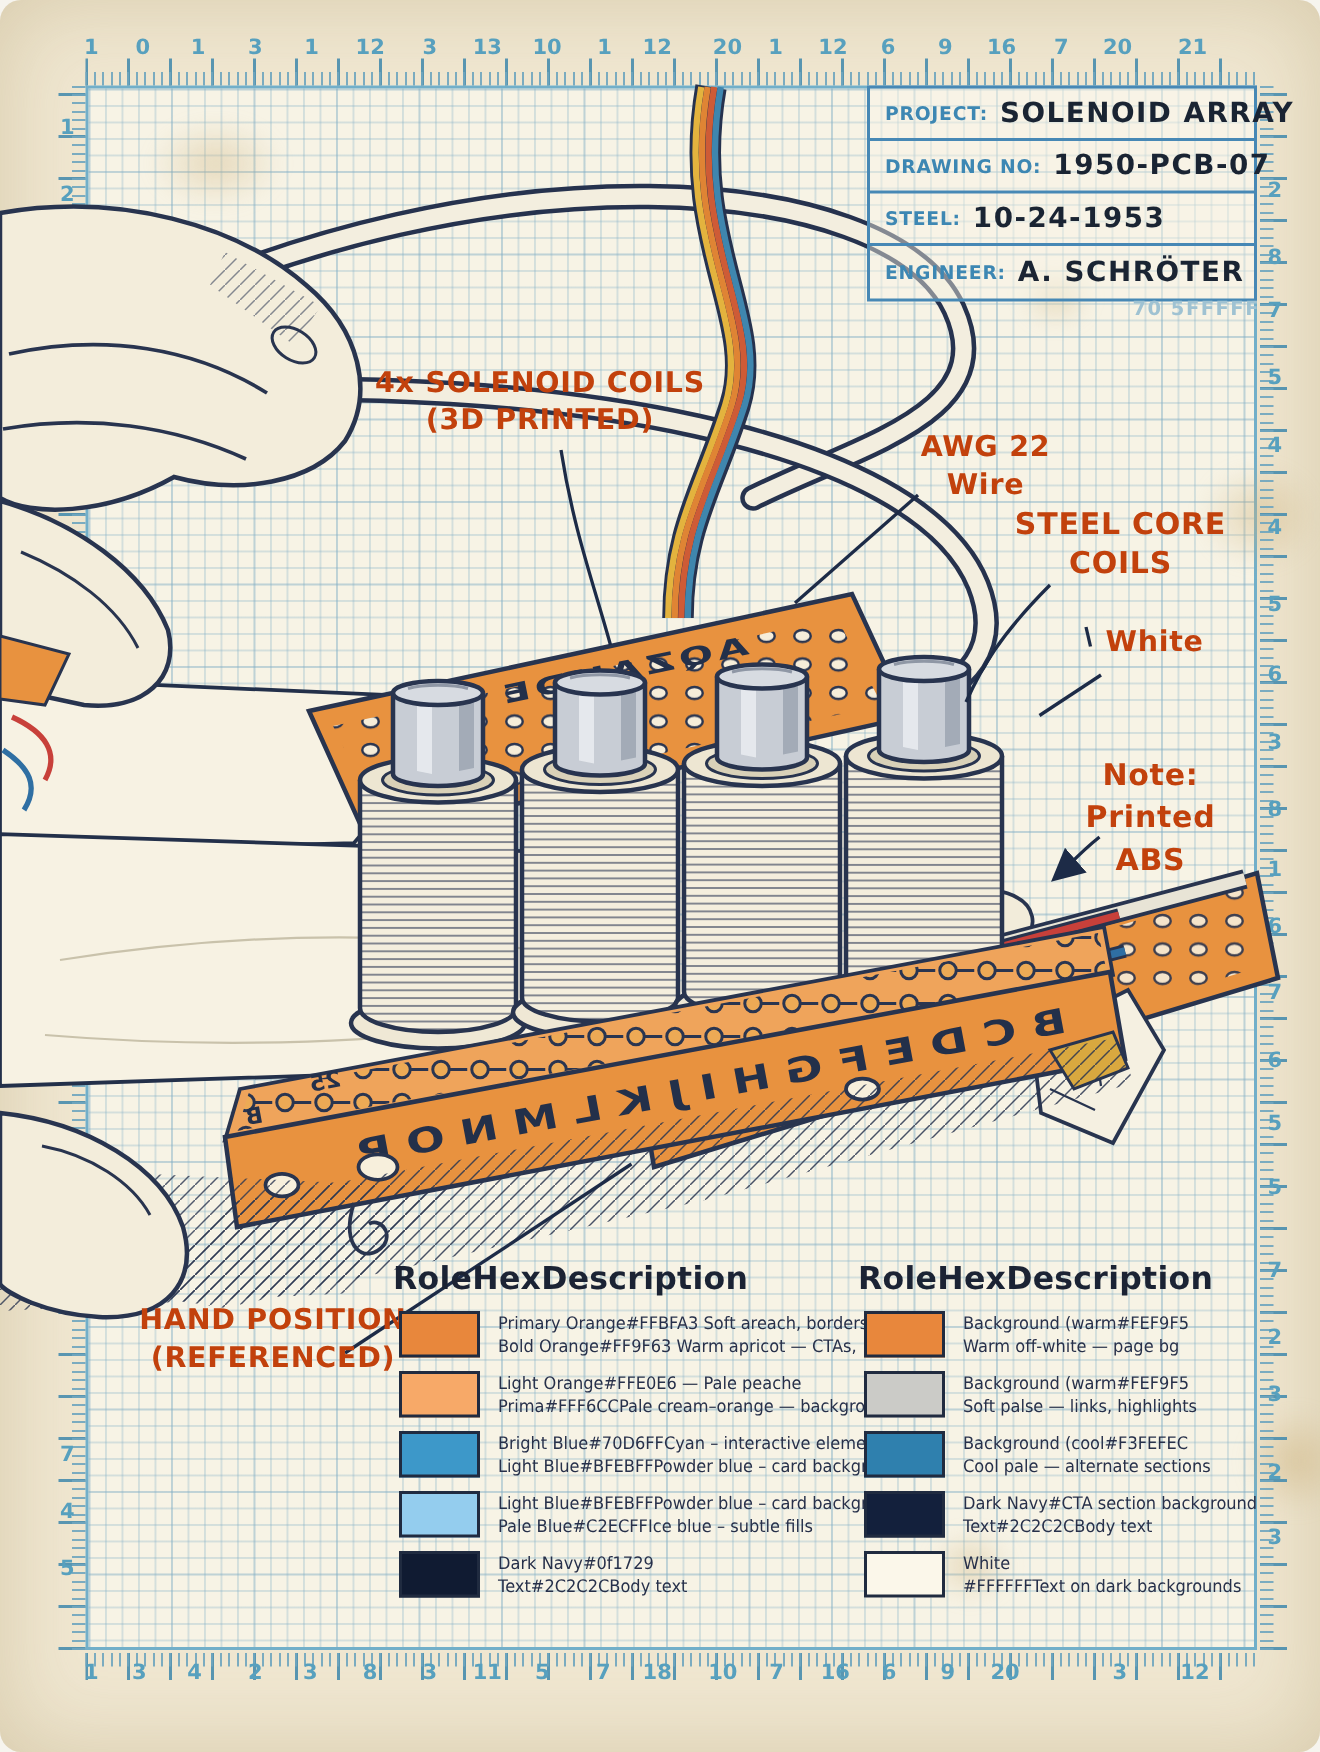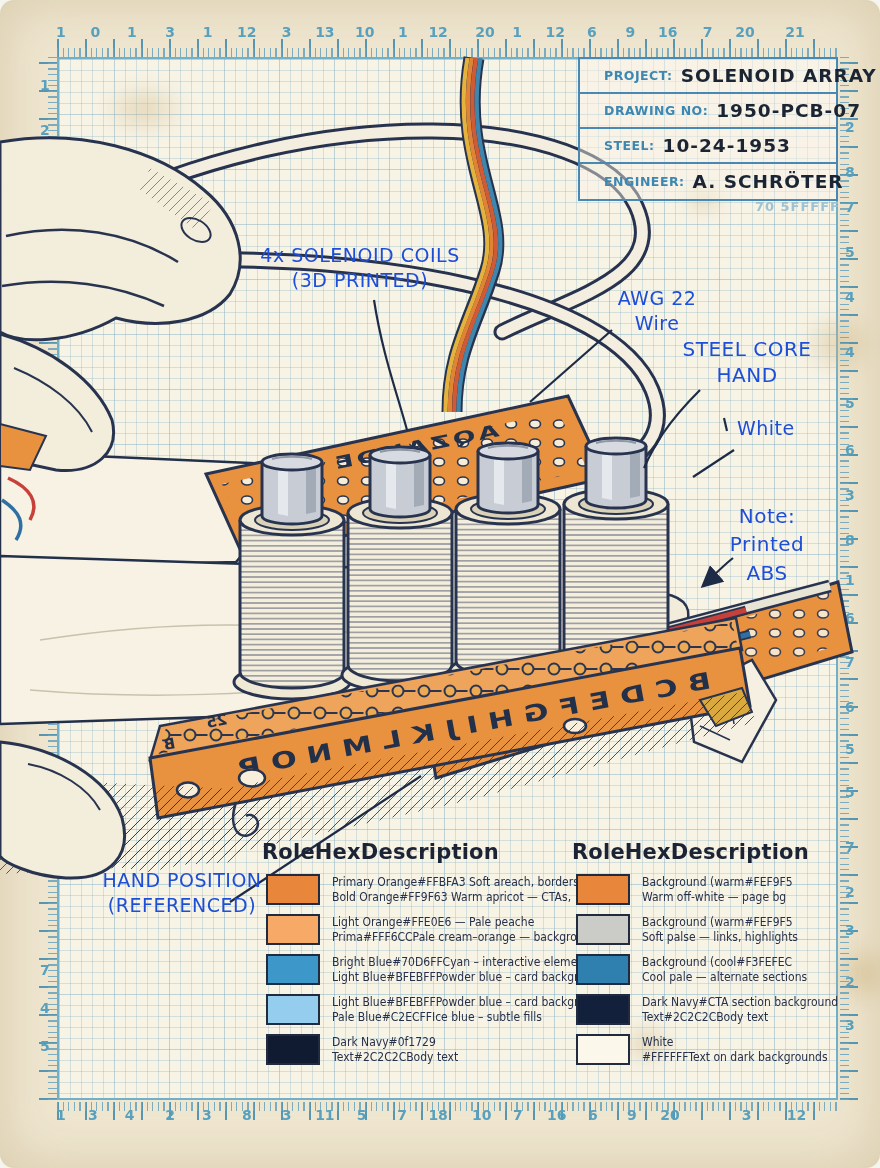--- a/index.html
+++ b/index.html
@@ -40,29 +40,29 @@
   .nums-top span{transform:translateX(-50%);}
   .nums-bottom{left:57px;top:1107px;width:781px;height:16px;}
   .nums-bottom span{transform:translateX(-50%);}
   .nums-left{left:40px;top:57px;width:16px;height:1043px;}
   .nums-left span{transform:translateY(-50%);}
   .nums-right{left:845px;top:57px;width:16px;height:1043px;}
   .nums-right span{transform:translateY(-50%);}
   
   .tblock{position:absolute;left:578px;top:57px;width:260px;border:2.5px solid #4788B5;
           background:rgba(248,244,230,.45);}
-  .tblock .trow{display:flex;align-items:center;gap:8px;height:35px;padding:0 24px;
+  .tblock .trow{display:flex;align-items:center;gap:8px;height:35px;padding:0 10px;
                 border-bottom:2px solid #4788B5;}
   .tblock .trow:last-child{border-bottom:none;}
   .tlabel{color:#3D87B3;font-size:12.5px;font-weight:bold;letter-spacing:.5px;white-space:nowrap;}
   .tvalue{color:#1A2433;font-size:18.5px;font-weight:bold;letter-spacing:1px;white-space:nowrap;}
   .tfoot{position:absolute;left:690px;top:199px;width:150px;text-align:right;
          color:#9FC2D2;font-size:13px;font-weight:bold;letter-spacing:1px;}
   
-  .ann{position:absolute;color:#1d4ed8;font-weight:normal;text-align:center;line-height:1.32;
+  .ann{position:absolute;color:#c2410c;font-weight:bold;text-align:center;line-height:1.32;
        letter-spacing:.5px;font-size:19px;pointer-events:none;}
   .ann-coils{left:215px;top:243px;width:290px;}
   .ann-wire{left:592px;top:286px;width:130px;}
   .ann-caps{left:662px;top:336px;width:170px;font-size:20px;}
   .ann-white{left:737px;top:416px;width:90px;text-align:left;}
   .ann-note{left:712px;top:502px;width:110px;font-size:20px;line-height:1.42;}
   .ann-hand{left:62px;top:868px;width:240px;}
   
   .lg-header{position:absolute;color:#1B2334;font-size:21px;font-weight:bold;letter-spacing:.2px;}
   .lg-h0{left:262px;top:840px;}
@@ -334,21 +334,21 @@
   <div class="ann ann-coils">
       <div>4x SOLENOID COILS</div>
       <div>(3D PRINTED)</div>
     </div>
   <div class="ann ann-wire">
       <div>AWG 22</div>
       <div>Wire</div>
     </div>
   <div class="ann ann-caps">
       <div>STEEL CORE</div>
-      <div>HAND</div>
+      <div>COILS</div>
     </div>
   <div class="ann ann-white">
       <div>White</div>
     </div>
   <div class="ann ann-note">
       <div>Note:</div>
       <div>Printed</div>
       <div>ABS</div>
     </div>
   <div class="ann ann-hand">

